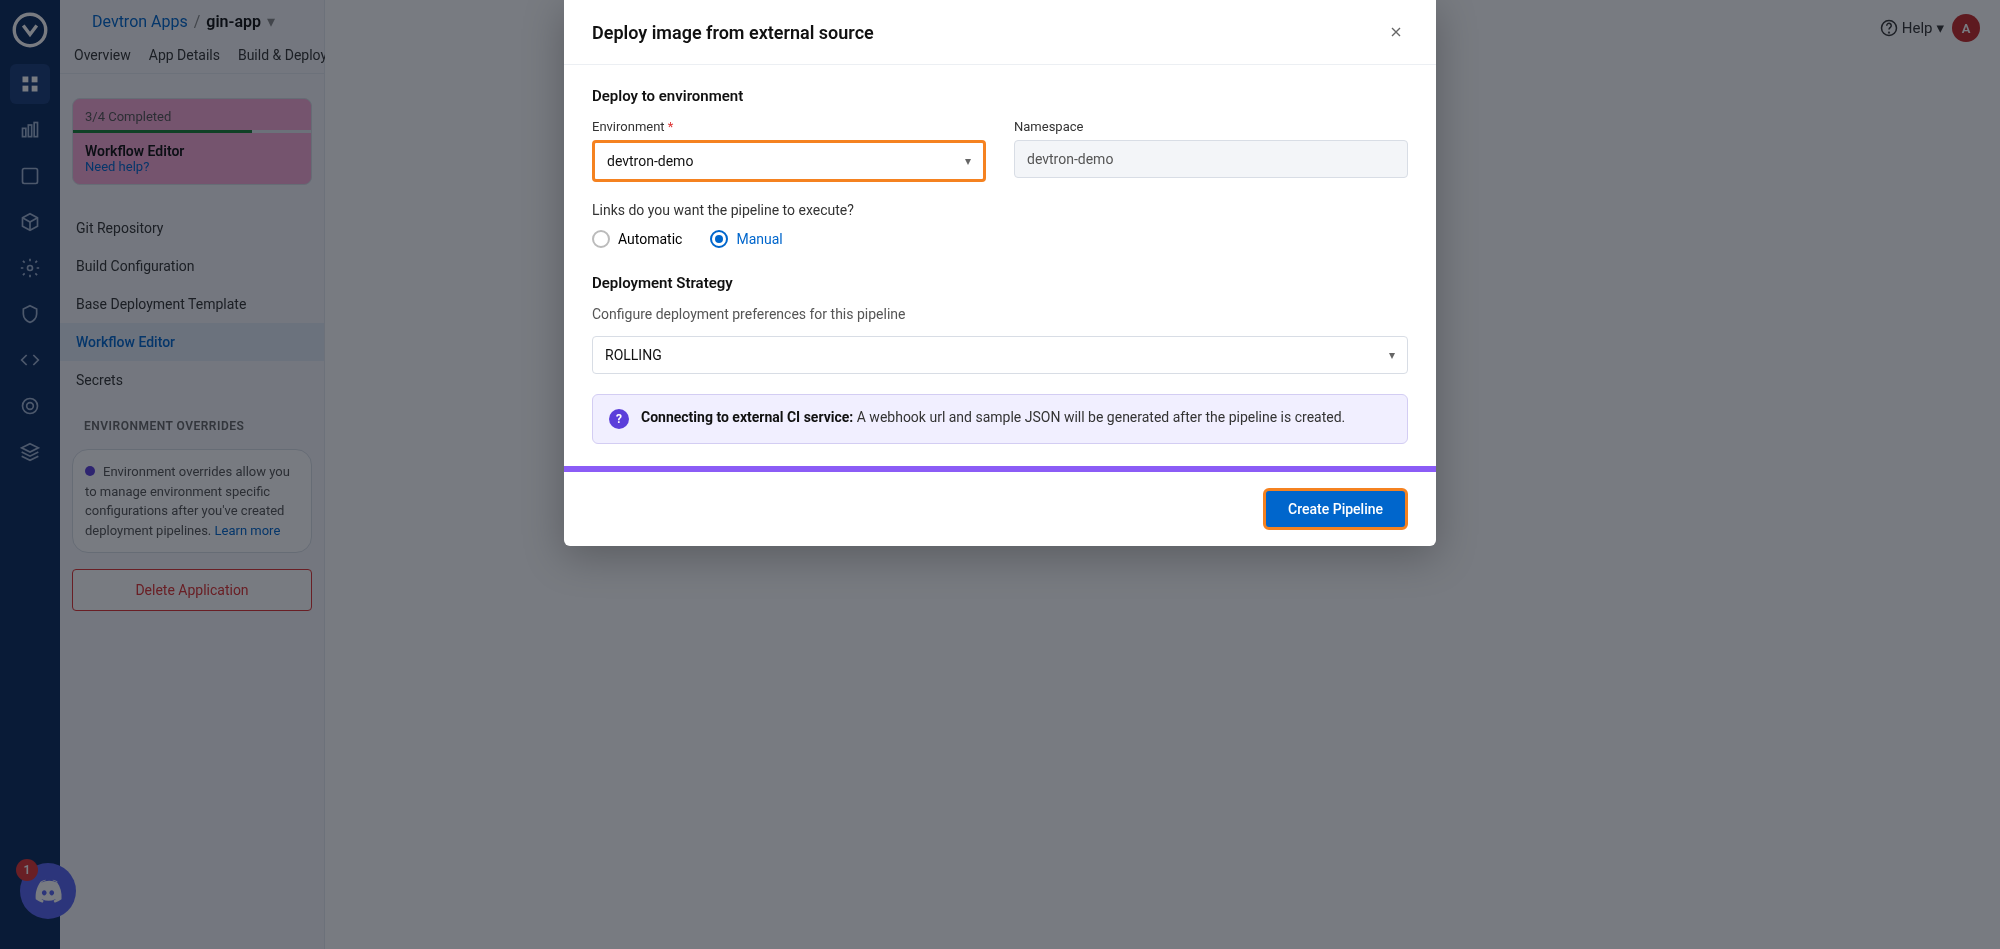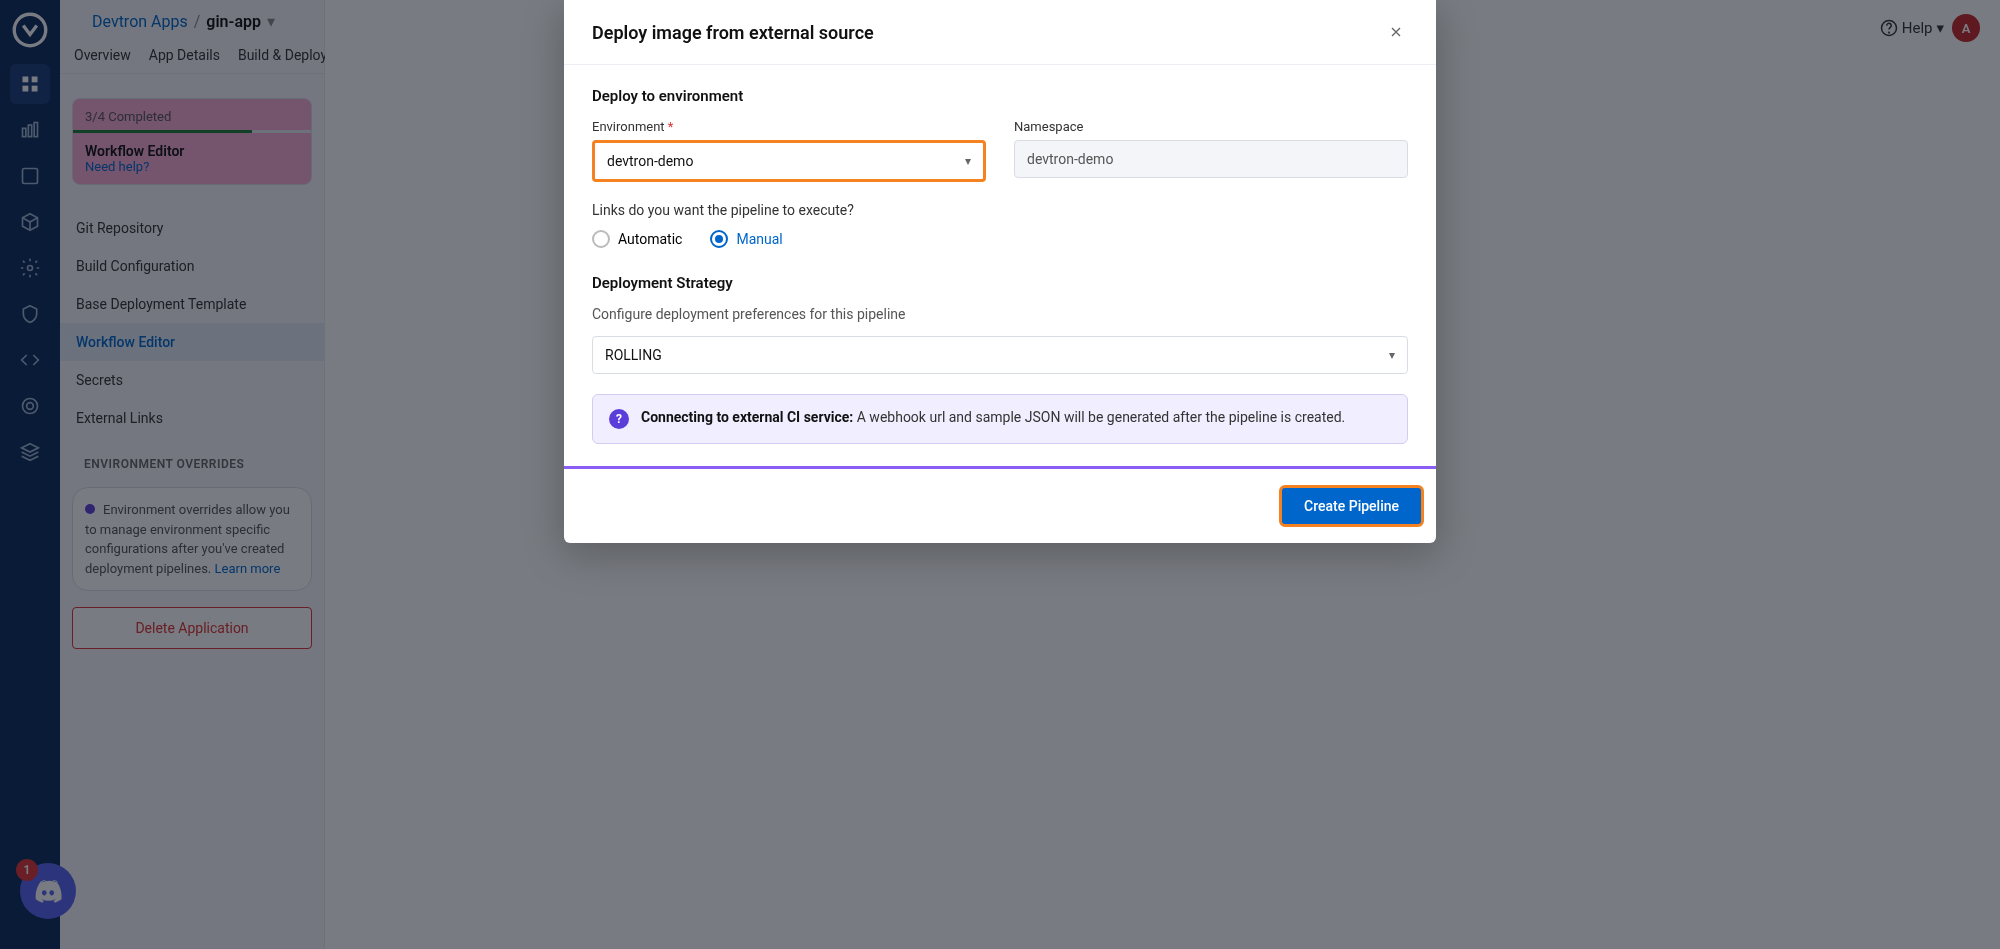--- a/index.html
+++ b/index.html
@@ -84,21 +84,21 @@
 .rdot.sel { border-color:#0066cc;}
 .rdot.sel::after { content:''; width:8px; height:8px; border-radius:50%; background:#0066cc;}
 .radio.sel span { color:#0066cc;}
 
 .sub { font-size:14px; color:#555; margin-bottom:14px;}
 
 .info-box { border:1px solid #d3cdf3; background:#f1efff; border-radius:6px; padding:14px 16px; display:flex; gap:12px; align-items:flex-start; font-size:14px; color:#333; margin-top:20px;}
 .info-ic { width:20px; height:20px; border-radius:50%; background:#5b3eda; color:#fff; display:flex; align-items:center; justify-content:center; font-size:12px; font-weight:700; flex-shrink:0;}
 .info-box strong { color:#111; }
 
-.modal-foot { padding:16px 12px; border-top:3px solid #8b5cf6; display:flex; justify-content:flex-end;}
+.modal-foot { padding:16px 28px; border-top:6px solid #8b5cf6; display:flex; justify-content:flex-end;}
 .primary { background:#0066cc; color:#fff; border:3px solid #f58220; padding:10px 22px; border-radius:6px; font-size:14px; font-weight:500; cursor:pointer;}
 </style>
 </head>
 <body>
 
 <div class="app">
 
   <div class="rail">
     <div class="rail-logo">
       <svg viewBox="0 0 32 32" fill="none">
@@ -187,21 +187,20 @@
         <div class="progress-help">Need help?</div>
       </div>
     </div>
 
     <div class="side-nav">
       <div class="item">Git Repository</div>
       <div class="item">Build Configuration</div>
       <div class="item">Base Deployment Template</div>
       <div class="item active">Workflow Editor</div>
       <div class="item">Secrets</div>
-      <div class="item">External Links</div>
     </div>
 
     <div class="side-h">ENVIRONMENT OVERRIDES</div>
     <div class="override-box">
       <span class="dot"></span><span>Environment overrides allow you to manage environment specific configurations after you've created deployment pipelines.</span>
       <a>Learn more</a>
     </div>
 
     <div class="delete-btn">Delete Application</div>
   </div>

